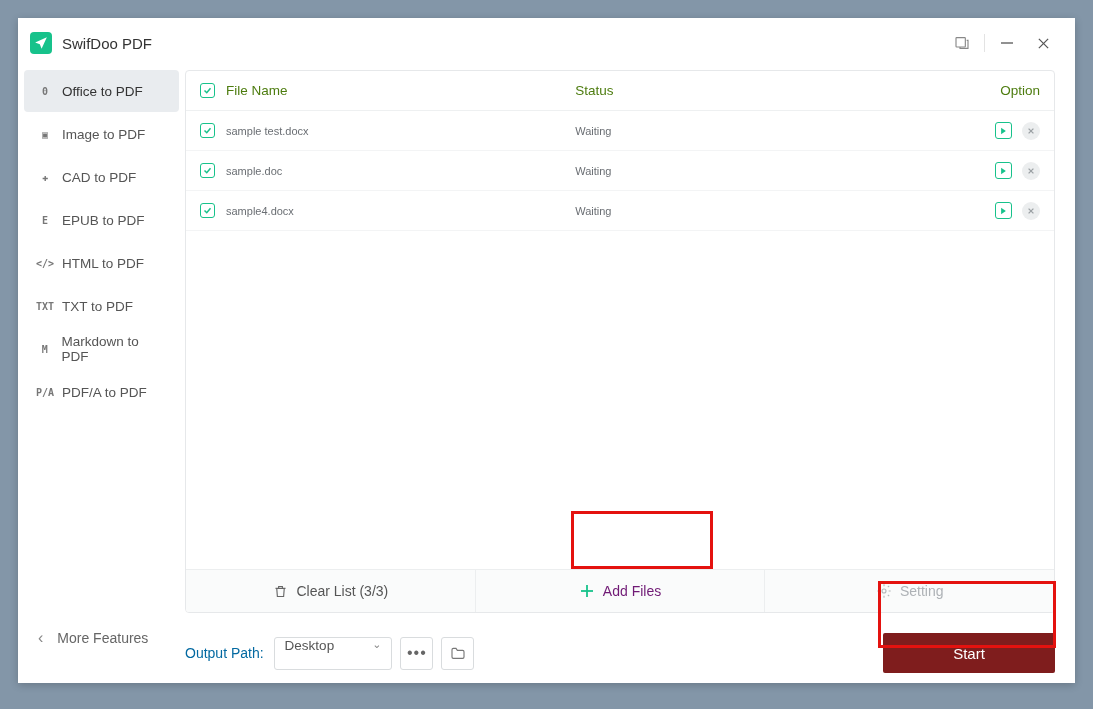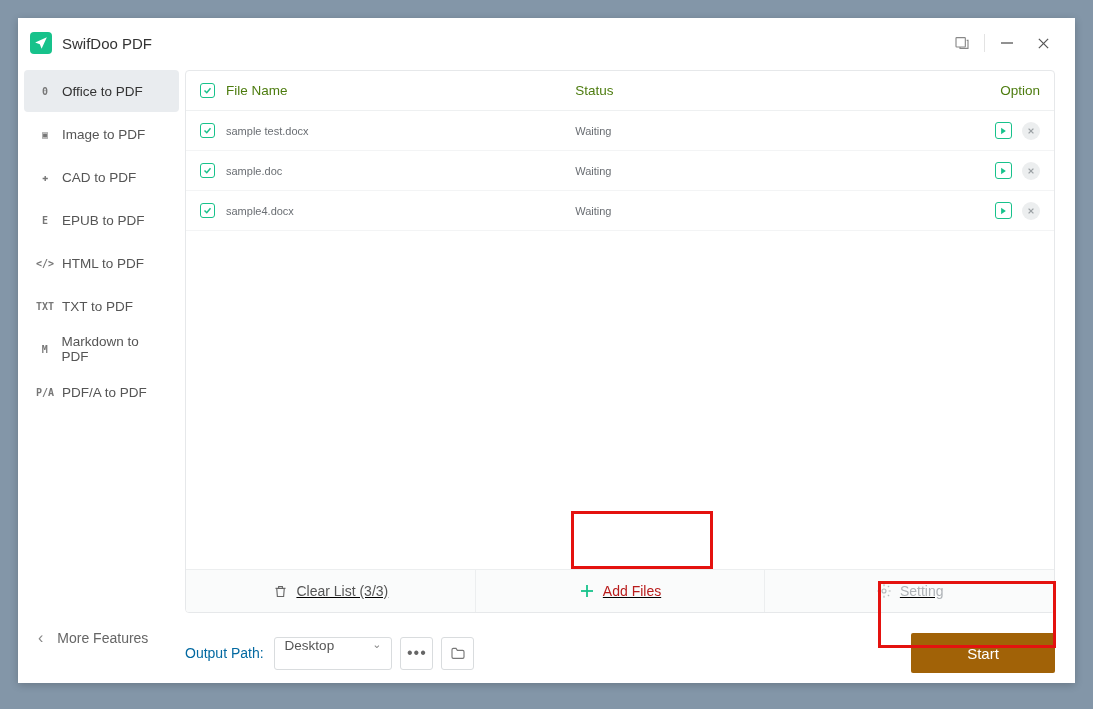--- a/index.html
+++ b/index.html
@@ -144,36 +144,35 @@
     display:flex; align-items:center; justify-content:center;
     cursor:pointer;
   }
   .remove-icon svg { width:8px; height:8px; }
   .file-rows { flex:1; }
   .toolbar {
     height: 43px;
     border-top: 1px solid #eceeef;
     background: #fafbfb;
     display: flex;
-    text-decoration: underline;
   }
   .tool-btn {
     flex: 1;
     display: flex;
     align-items: center;
     justify-content: center;
     gap: 8px;
     font-size: 14px;
     cursor: pointer;
     border-right: 1px solid #eceeef;
   }
   .tool-btn:last-child { border-right: none; }
   .tool-btn .ti { width:16px; height:16px; display:flex; align-items:center; justify-content:center; }
   .tb-clear { color: #555; }
-  .tb-add { color: #b91c1c; font-weight: 500; }
+  .tb-add { color: #701a75; font-weight: 500; }
   .tb-setting { color: #aeb2b6; }
   .footer-row {
     padding: 20px 0 10px 0;
     display: flex;
     align-items: center;
   }
   .output-label { font-size: 14px; color: #0369a1; margin-right: 10px; }
   .select-box {
     height: 33px;
     border: 1px solid #d9dcde;
@@ -190,22 +189,22 @@
   .icon-btn {
     width: 33px; height: 33px;
     border: 1px solid #d9dcde;
     border-radius: 3px;
     display:flex; align-items:center; justify-content:center;
     color: #666; margin-left: 8px;
     cursor:pointer;
   }
   .start-btn {
     margin-left: auto;
-    width: 144px; height: 40px;
-    background: #a16207;
+    width: 172px; height: 40px;
+    background: #7f1d1d;
     color: #fff;
     font-size: 15px;
     display:flex; align-items:center; justify-content:center;
     border-radius: 2px;
     cursor:pointer;
   }
   .highlight-box {
     position: absolute;
     border: 3px solid #e4120f;
     pointer-events: none;

